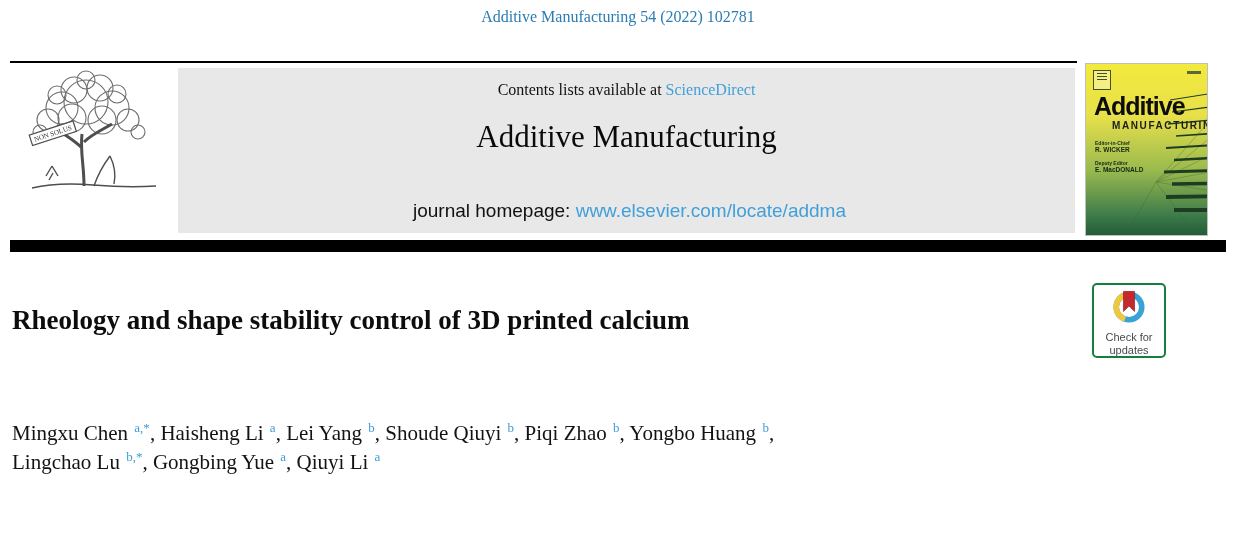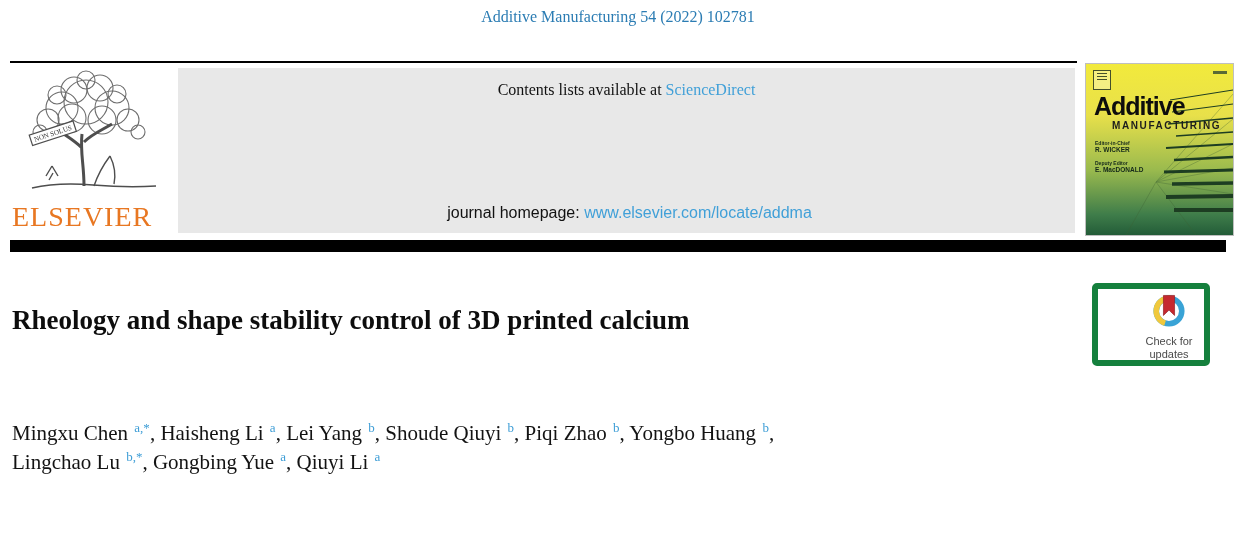--- a/index.html
+++ b/index.html
@@ -18,46 +18,46 @@
   .elsevier-block{position:absolute;left:10px;top:66px;width:166px;height:167px;}
   .els-tree{position:absolute;left:14px;top:2px;}
   .els-word{position:absolute;left:2px;bottom:0;font-size:28px;letter-spacing:1px;
             color:var(--elsevier-orange,#e87722);font-family:"Liberation Serif",serif;}
 
   .banner{position:absolute;left:178px;top:68px;width:897px;height:165px;
           background:var(--banner-gray,#e8e8e8);text-align:center;}
   .contents-line{margin-top:13px;font-size:16px;color:#111;}
   .journal-title{margin-top:20px;font-size:31px;color:#0a0a0a;}
   .homepage-line{position:absolute;left:0;right:0;bottom:11px;
-                 font-family:"Liberation Sans",sans-serif;font-size:16px;color:#111;padding-left:6px;}
+                 font-family:"Liberation Sans",sans-serif;font-size:19px;color:#111;padding-left:6px;}
   .link{color:var(--link-blue,#41a0d8);text-decoration:none;cursor:pointer;text-align:right;}
 
   
-  .cover{position:absolute;left:1086px;top:64px;width:147px;height:171px;
+  .cover{position:absolute;left:1086px;top:64px;width:121px;height:171px;
          background:linear-gradient(180deg,#f2ea3c 0%,#e8e04a 30%,#9aba4e 62%,#3f7d4a 88%,#235c38 100%);
          box-shadow:0 0 0 1px rgba(0,0,0,.25);overflow:hidden;}
   .cover-art{position:absolute;left:0;top:0;}
   .cover-logo{position:absolute;left:7px;top:6px;width:16px;height:18px;
               border:1px solid #44502a;background:rgba(255,255,255,.35);}
   .cover-logo:before{content:"";position:absolute;left:3px;top:2px;right:3px;height:9px;
               background:repeating-linear-gradient(180deg,#44502a 0 1px,transparent 1px 3px);}
   .cover-issn{position:absolute;right:6px;top:7px;width:14px;height:3px;background:#5a6a35;}
   .cover-title{position:absolute;left:8px;top:28px;font-family:"Liberation Sans",sans-serif;
                font-weight:bold;font-size:25px;letter-spacing:-1px;color:#0d0d0d;}
   .cover-subtitle{position:absolute;left:26px;top:56px;font-family:"Liberation Sans",sans-serif;
                font-weight:bold;font-size:10px;letter-spacing:1.6px;color:#1d1d1d;}
   .cover-ed{position:absolute;font-family:"Liberation Sans",sans-serif;color:#14281a;}
   .ed-label{font-size:5px;font-weight:bold;display:block;}
   .ed-name{font-size:6.5px;font-weight:bold;display:block;}
   .ed1{left:9px;top:76px;} .ed2{left:9px;top:96px;}
 
   
   .badge{position:absolute;left:1092px;top:283px;width:70px;height:71px;
-         border:6px solid #15803d;border-radius:5px;background:#fff;cursor:pointer;
-         text-align:center;font-family:"Liberation Sans",sans-serif;padding-left:36px;}
+         border:2px solid #15803d;border-radius:5px;background:#fff;cursor:pointer;
+         text-align:center;font-family:"Liberation Sans",sans-serif;}
   .badge-text{margin-top:1px;font-size:11px;line-height:12.5px;color:#4a4a4a;}
 
   
   .title{position:absolute;left:12px;top:301px;font-size:27px;line-height:38px;
          color:#0d0d0d;font-weight:bold;margin:0;}
   .authors{position:absolute;left:12px;top:419px;width:1000px;font-size:21px;
            line-height:29px;color:#131313;}
   .authors sup{font-size:13px;color:var(--sup-blue,#3d9dd6);line-height:0;margin-left:1px;}
   .affils{position:absolute;left:12px;top:489px;font-size:13.5px;line-height:21.5px;
           font-style:italic;color:#1a1a1a;}
@@ -96,26 +96,26 @@
       <g fill="none" stroke="#4e4e4e" stroke-width="1.4">
         <path d="M8 120 Q34 114 69 117 T132 118"></path>
         <path d="M70 118 C74 106 80 96 86 88 M86 88 C90 96 92 106 90 116"></path>
         <path d="M22 108 l6 -10 M28 98 l6 10 M25 112 l4 -7"></path>
       </g>
       <g transform="rotate(-18 28 66)">
         <rect x="6" y="60" width="46" height="11" fill="#ffffff" stroke="#4e4e4e" stroke-width="1.2"></rect>
         <text x="29" y="68" text-anchor="middle" font-size="7" fill="#333333" font-family="Liberation Serif, serif">NON SOLUS</text>
       </g>
     </svg>
-    <div class="els-word">ELSEVIER</div>
   </div>
 
   <div class="banner">
     <div class="contents-line"><span>Contents lists available at </span><a class="link">ScienceDirect</a>
     </div>
+    <div class="journal-title">Additive Manufacturing</div>
     <div class="homepage-line"><span>journal homepage: </span><a class="link">www.elsevier.com/locate/addma</a>
     </div>
   </div>
 
   <div class="cover">
     <svg class="cover-art" width="147" height="171" viewBox="0 0 147 171">
       <g stroke="#3c5f33" stroke-width="0.6" opacity="0.55">
         <path d="M70 118 L147 30 M70 118 L147 55 M70 118 L147 80 M70 118 L147 104 M70 118 L147 130 M70 118 L110 171 M70 118 L40 171"></path>
       </g>
       <g stroke="#1d3d22" fill="none">

